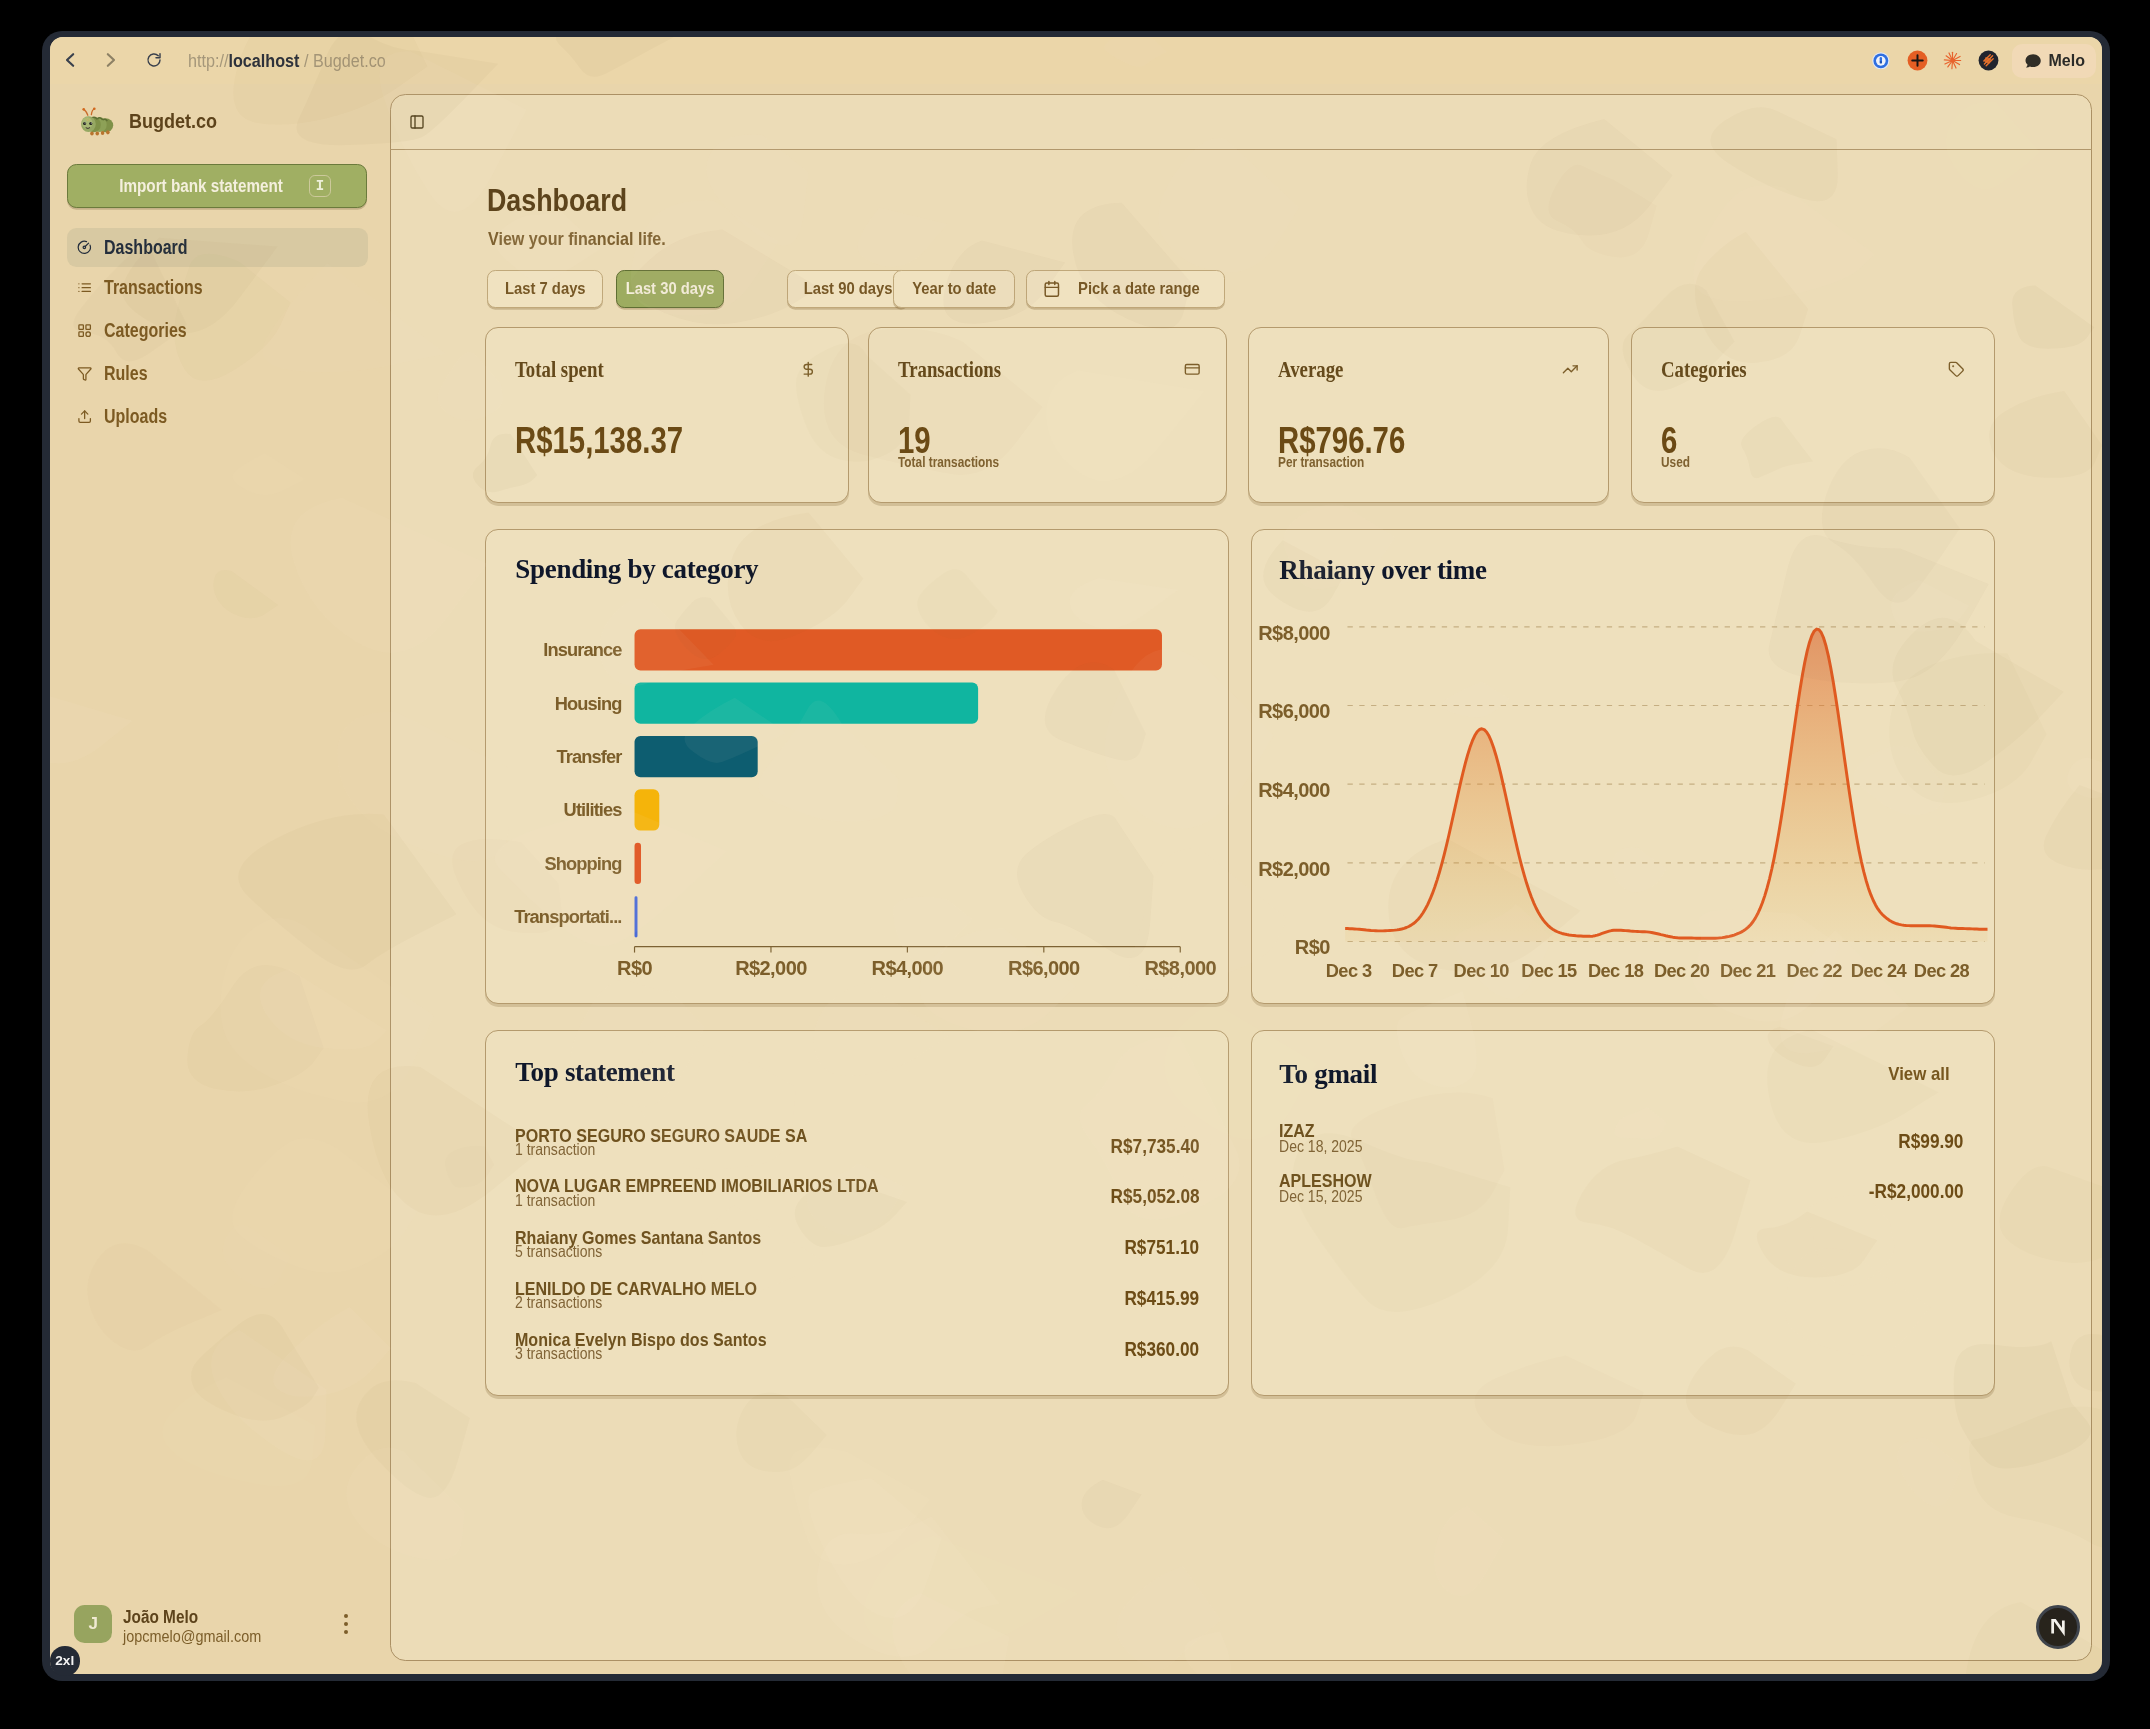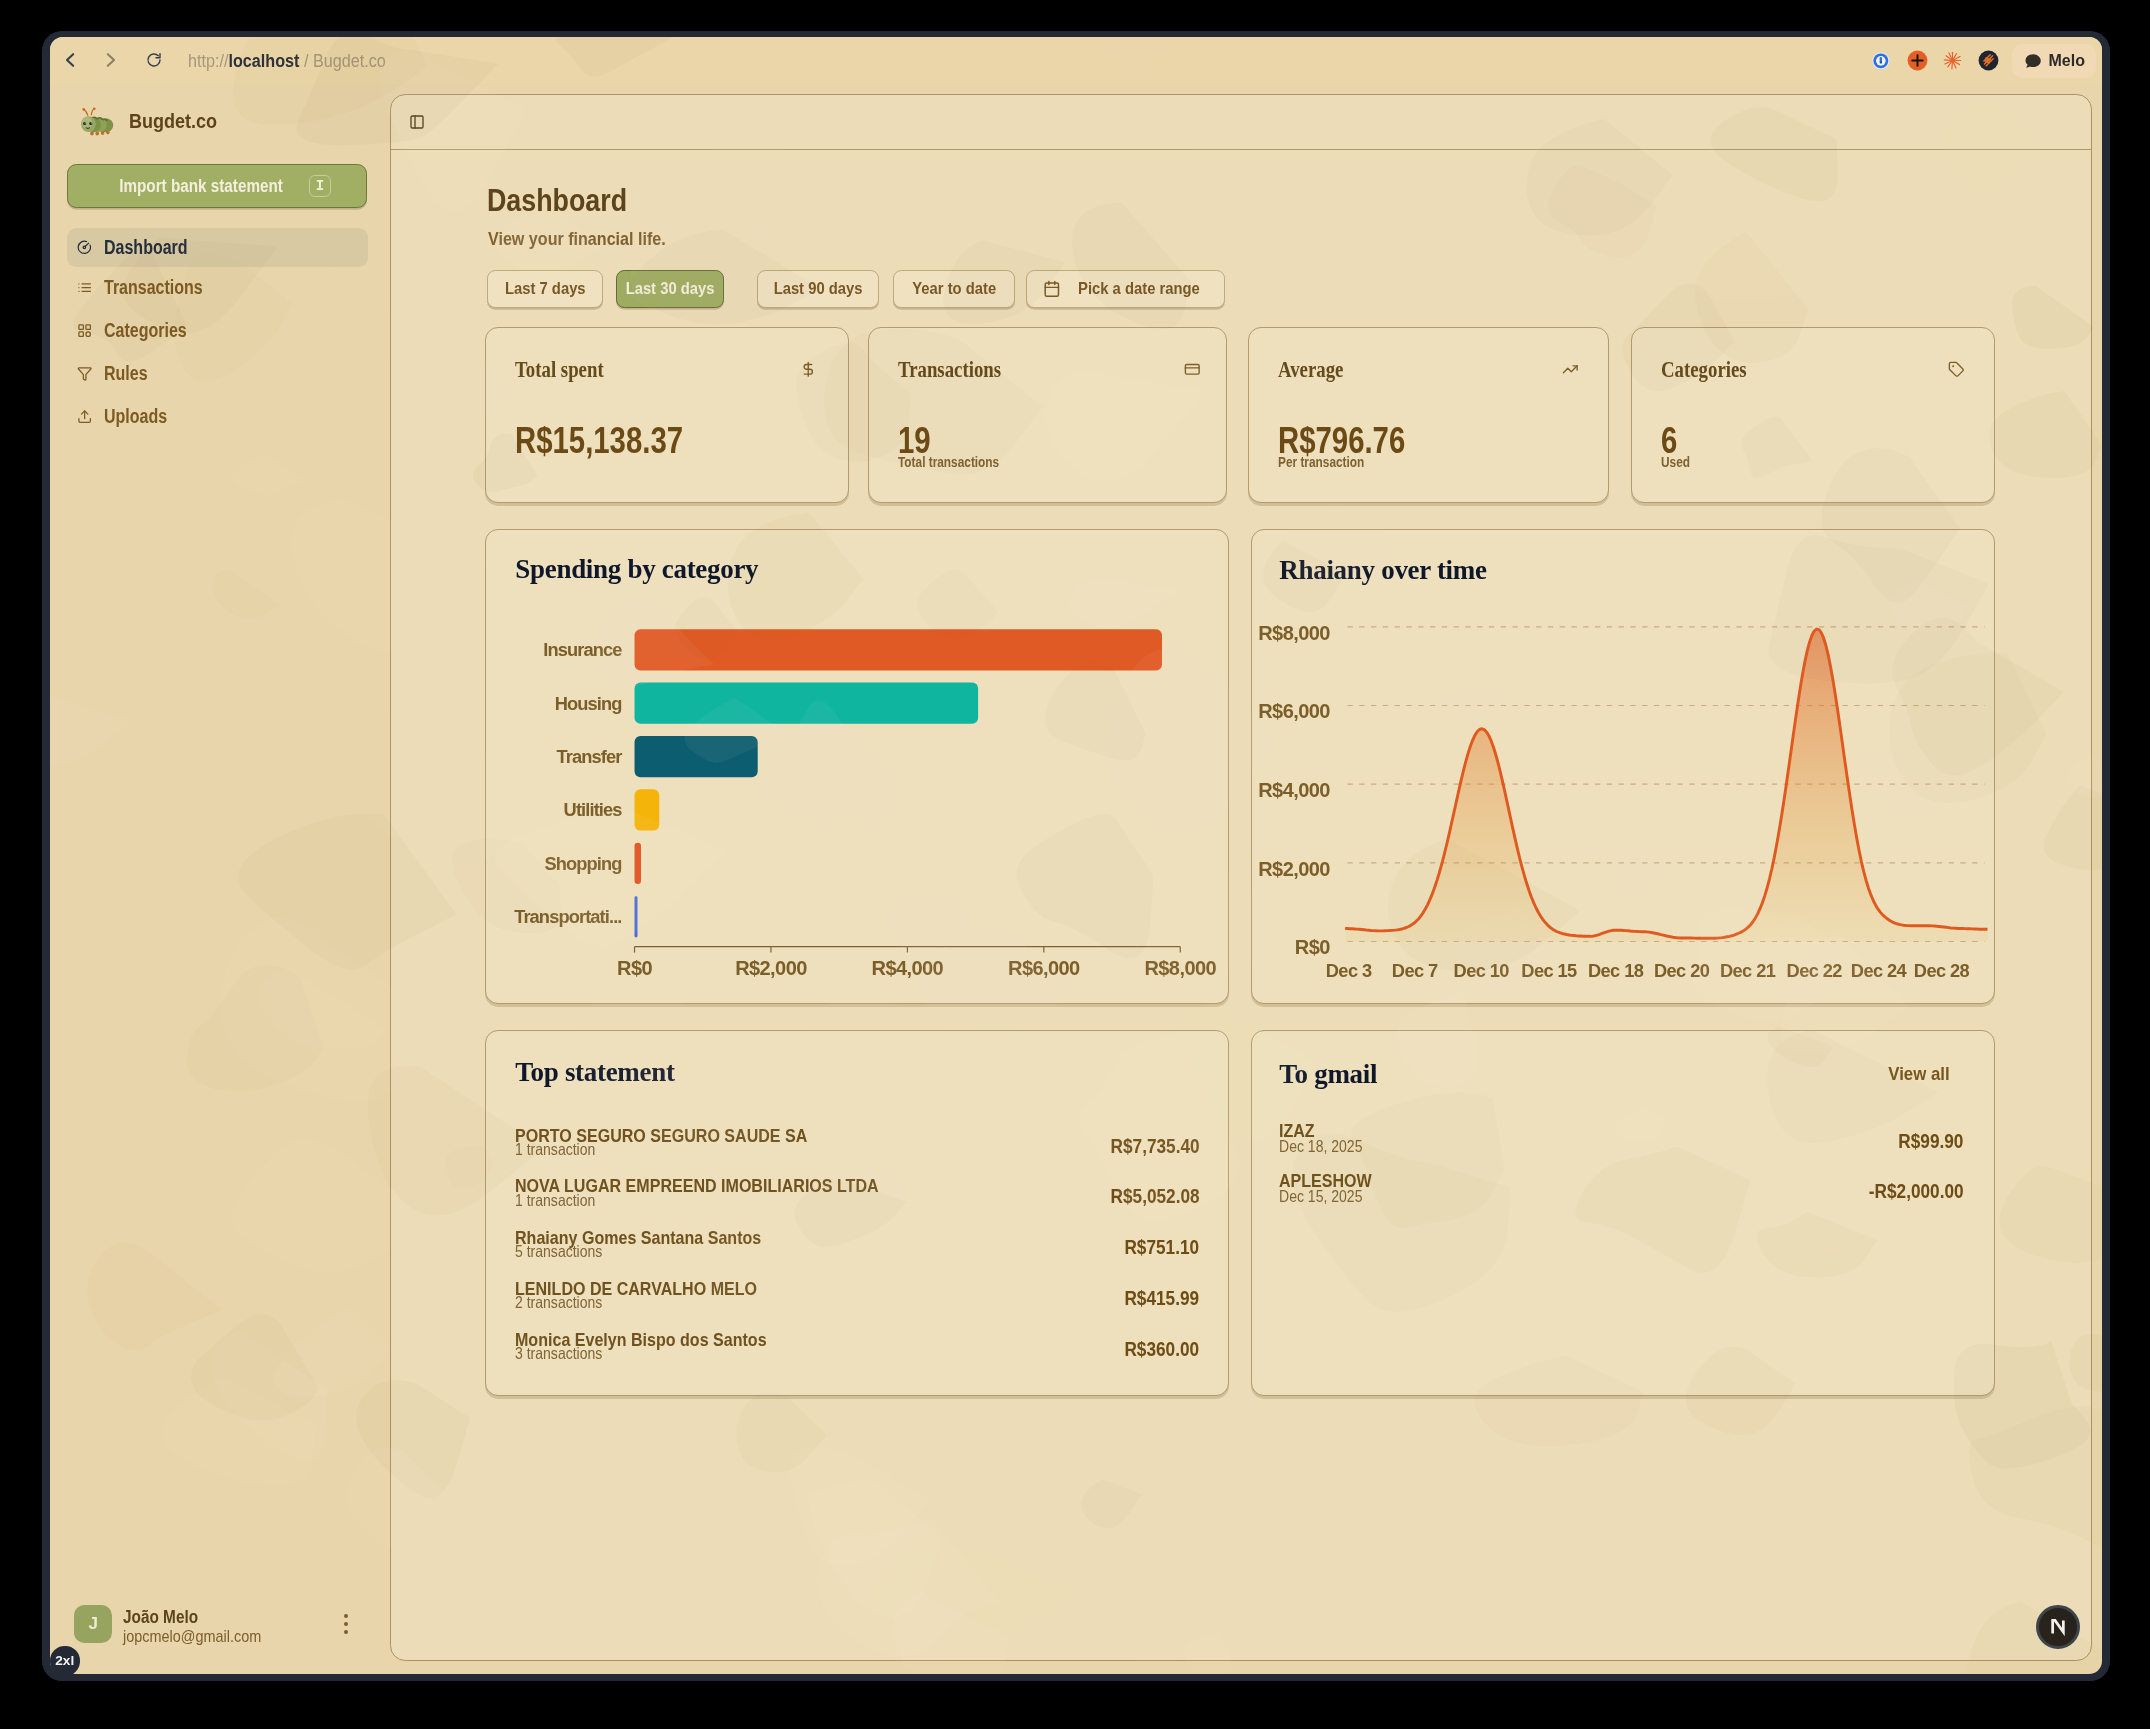--- a/index.html
+++ b/index.html
@@ -332,21 +332,21 @@
 
 <h1><span class="sx" style="--s:.865">Dashboard</span></h1>
 <div id="sub"><span class="sx" style="--s:.91">View your financial life.</span></div>
 
 <div class="fbtn" style="left:437px;width:116px">
         <span class="sxc" style="--s:.87">Last 7 days</span>
       </div>
 <div class="fbtn active" style="left:566px;width:108px">
         <span class="sxc" style="--s:.87">Last 30 days</span>
       </div>
-<div class="fbtn" style="left:707px;width:122px">
+<div class="fbtn" style="left:737px;width:122px">
         <span class="sxc" style="--s:.87">Last 90 days</span>
       </div>
 <div class="fbtn" style="left:843px;width:122px">
         <span class="sxc" style="--s:.87">Year to date</span>
       </div>
 <div class="fbtn" style="left:976px;width:199px;gap:8.3px">
         <svg width="17.7" height="17.7" viewBox="0 0 24 24" fill="none" stroke="#775826" stroke-width="2" stroke-linecap="round" stroke-linejoin="round">
           <path d="M8 2v4"></path>
           <path d="M16 2v4"></path>
           <rect width="18" height="18" x="3" y="4" rx="2"></rect>

